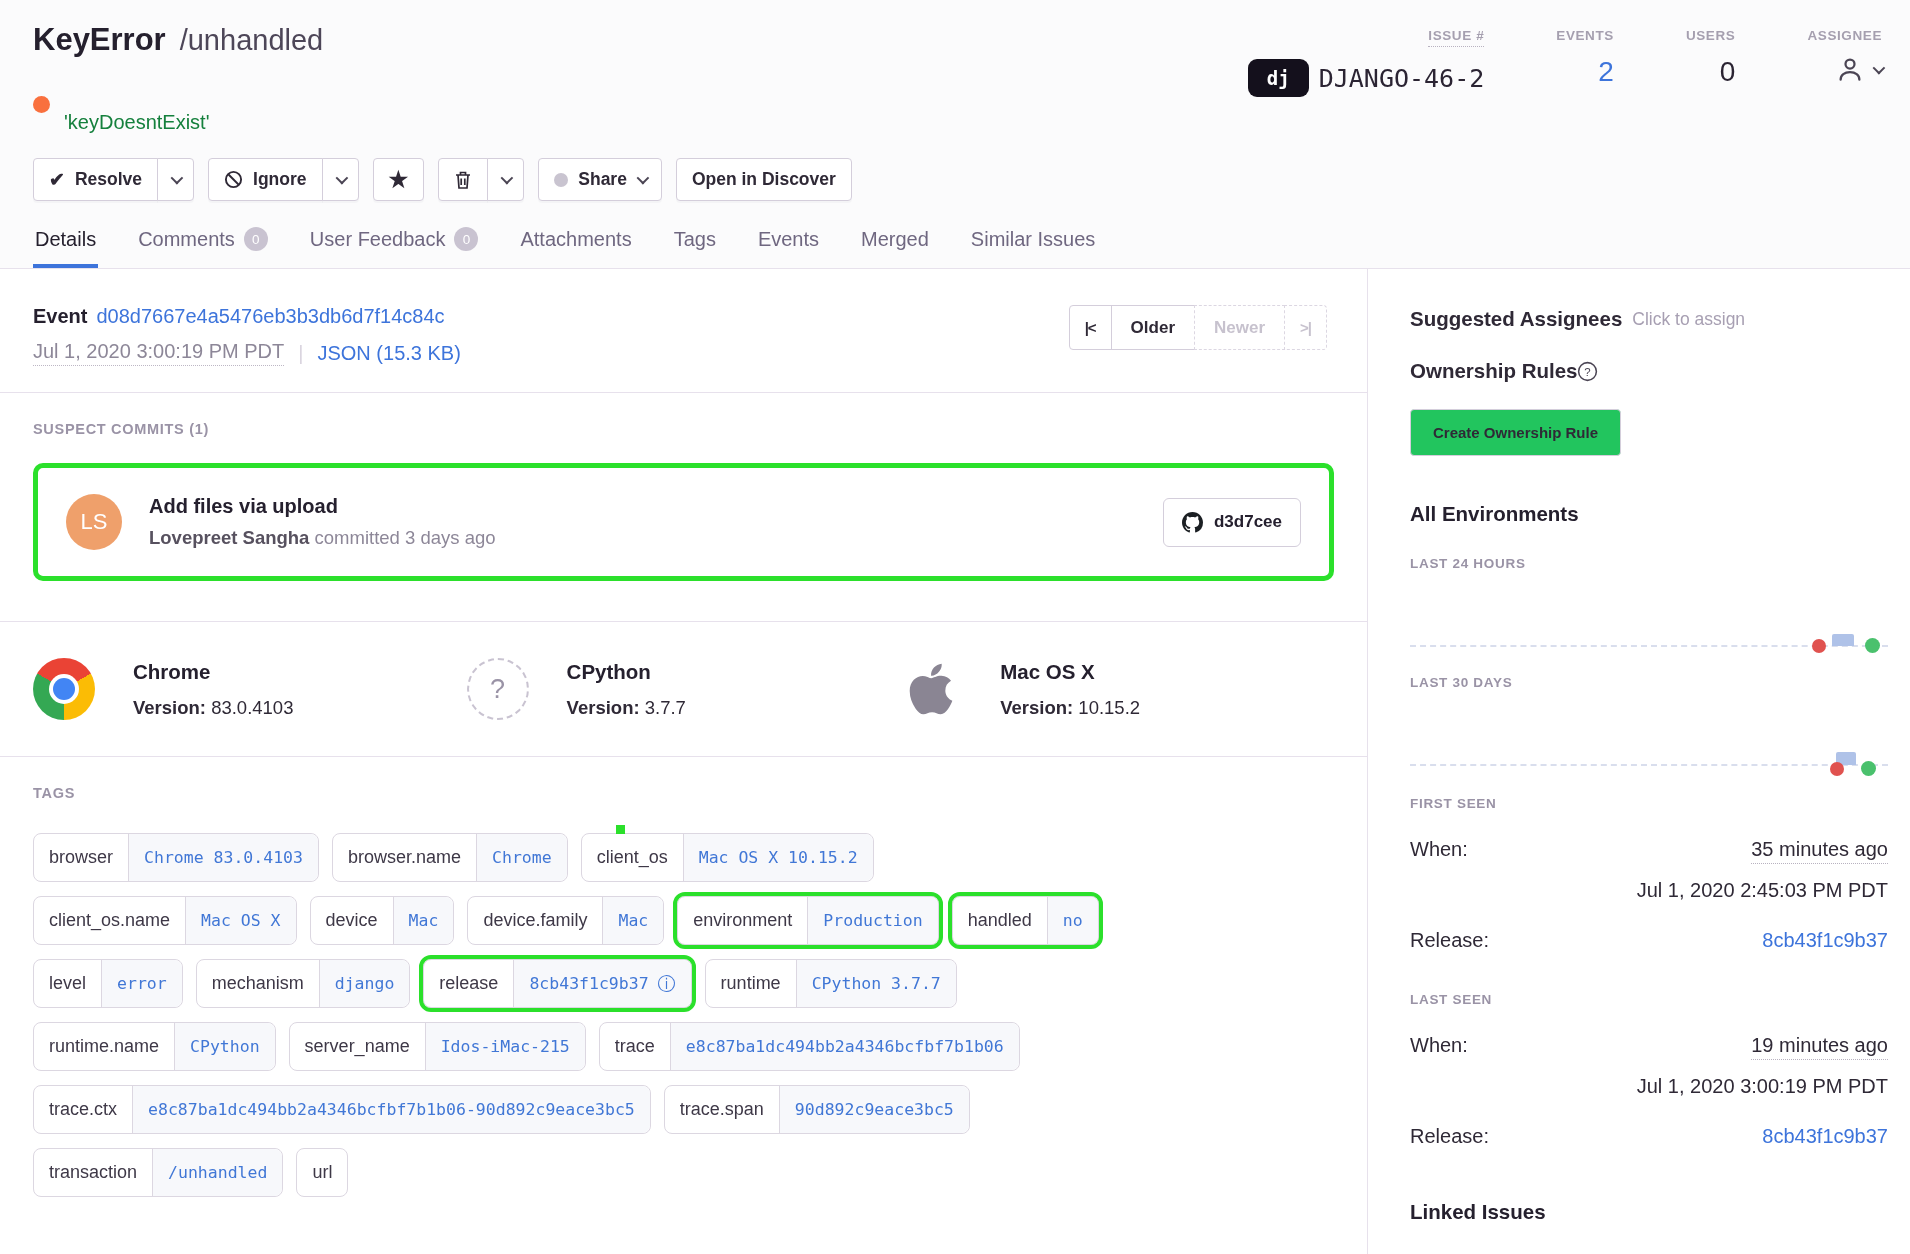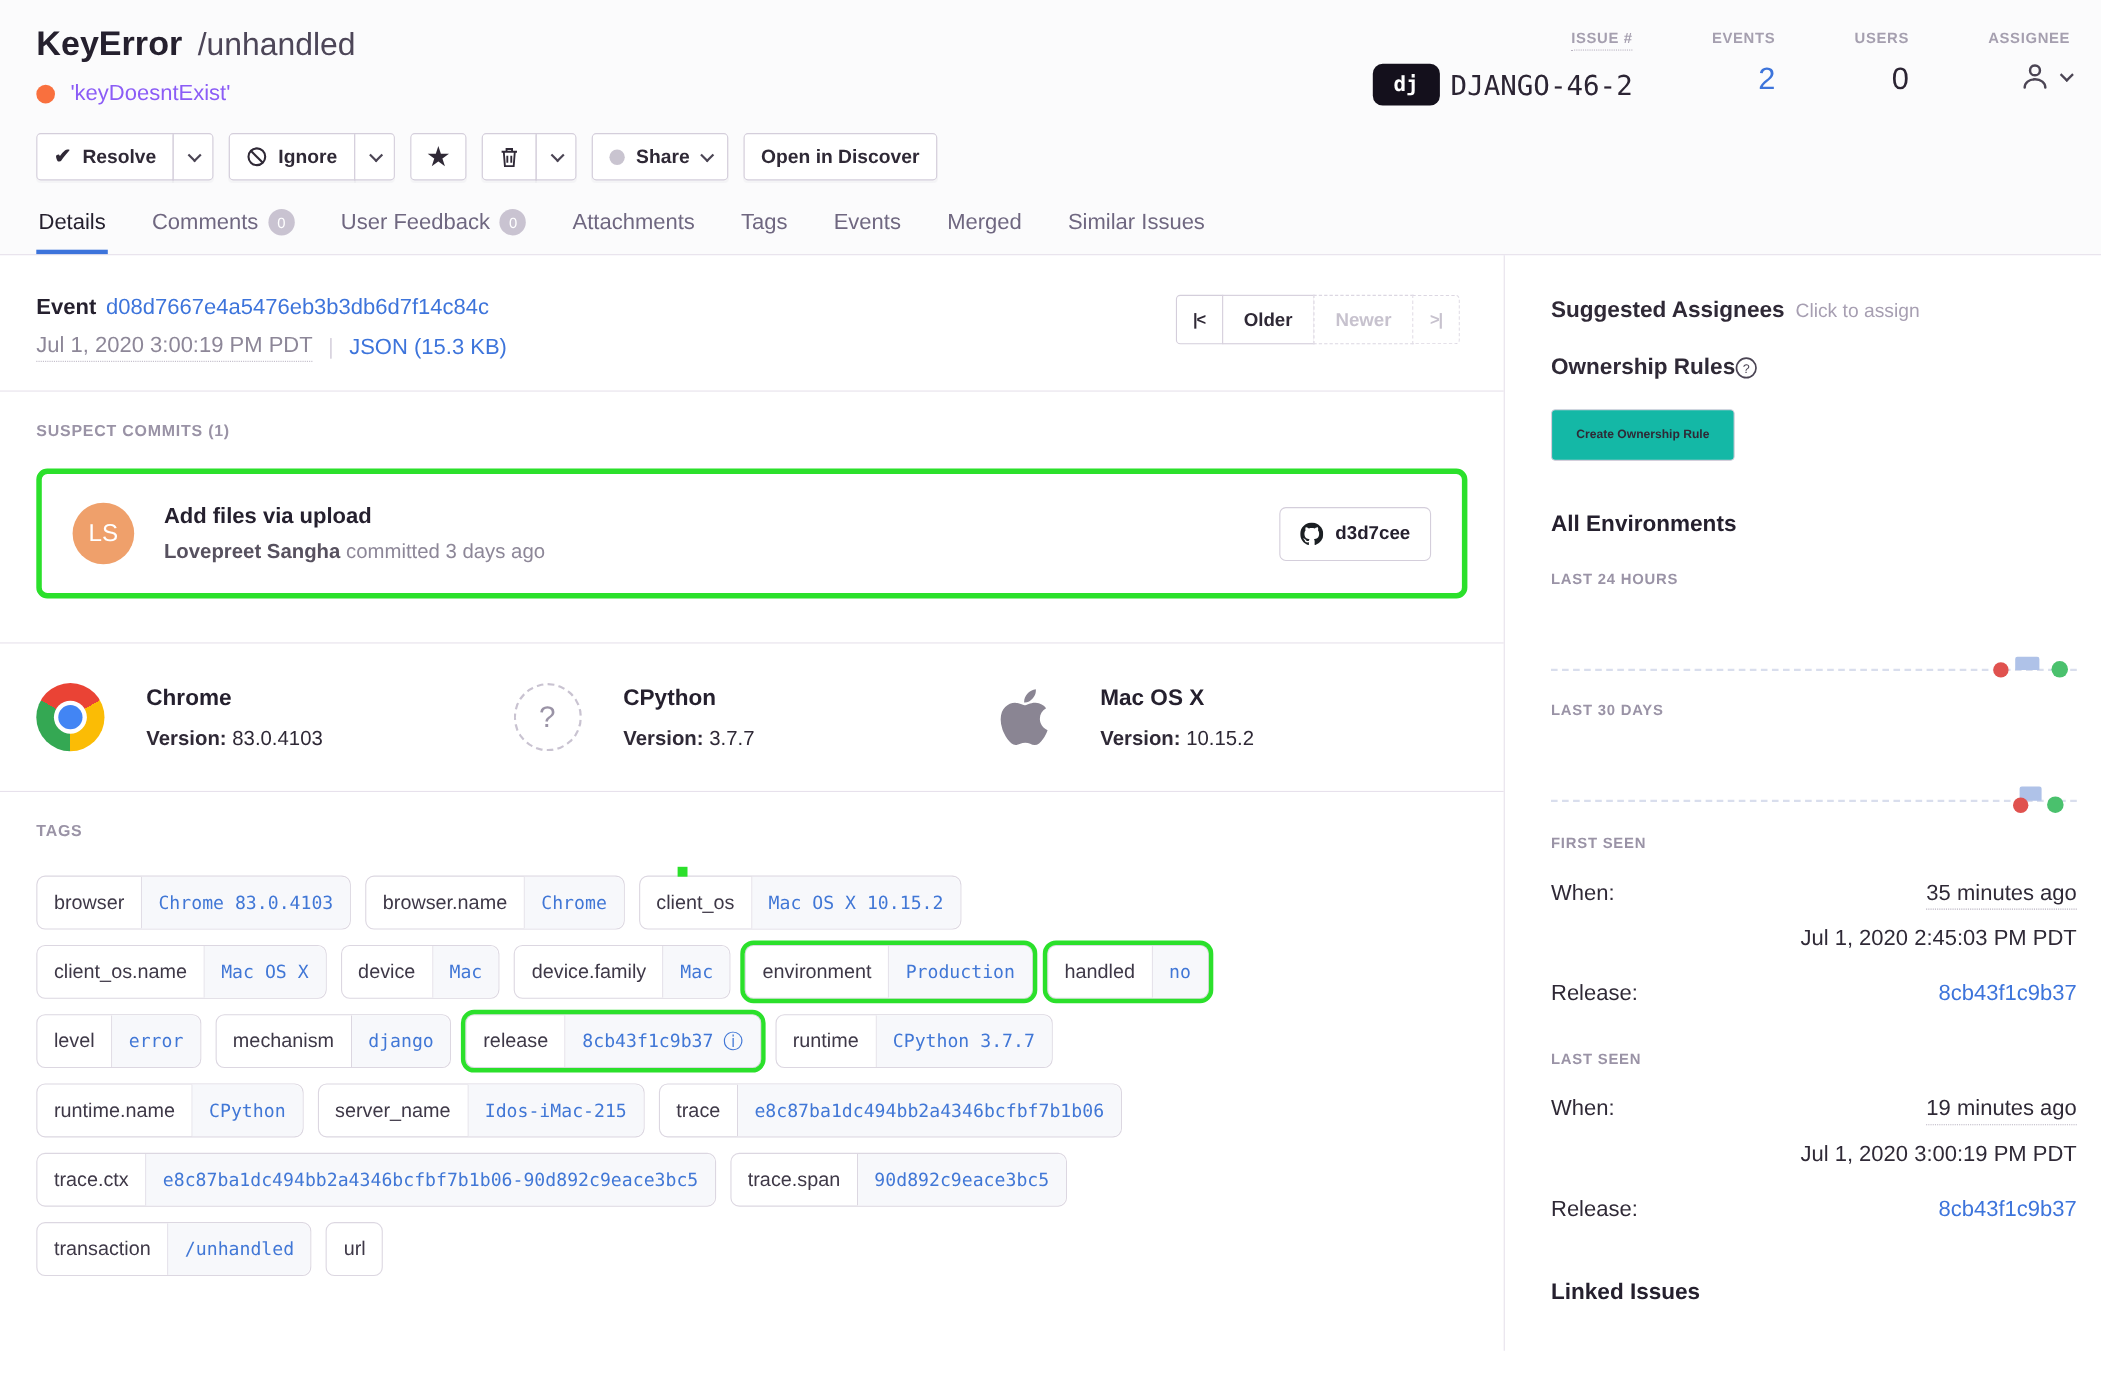--- a/index.html
+++ b/index.html
@@ -10,21 +10,21 @@
     color:#3E3847; background:#fff;
   }
   
   .header { background:#FBFBFC; padding:22px 28px 0 33px; border-bottom:1px solid #E7E1EC; }
   .header-top { display:flex; justify-content:space-between; }
   .title-row { display:flex; align-items:baseline; gap:14px; }
   .title { font-size:31px; font-weight:700; color:#25202E; }
   .subtitle { font-size:29px; font-weight:400; color:#4D4658; }
   .culprit-row { margin-top:16px; display:flex; align-items:center; gap:14px; }
   .err-dot { width:17px; height:17px; border-radius:50%; background:#F9703E; }
-  .culprit { font-size:20px; color:#8b5cf6; }
+  .culprit { font-size:20px; color:#15803d;margin-top:37px; }
   .stats { display:flex; gap:72px; padding-top:4px; }
   .stat { text-align:right; }
   .stat .lbl { font-size:13.5px; font-weight:600; color:#A59FAF; letter-spacing:0.6px; display:inline-block; }
   .stat .lbl.dotted { border-bottom:1px dotted #B8B2C0; padding-bottom:3px; }
   .stat .val { margin-top:12px; font-size:28px; color:#2B2433; display:flex; justify-content:flex-end; align-items:center; gap:10px; }
   .stat .val.mono { font-family:"DejaVu Sans Mono", monospace; font-size:25px; }
   .stat .val.blue { color:#3D74DB; }
   .dj-badge { width:61px; height:38px; border-radius:9px; background:#14101C; color:#fff; font-weight:700; font-size:19px; display:flex; align-items:center; justify-content:center; }
   .assignee-val { margin-top:10px; display:flex; justify-content:flex-end; align-items:center; gap:8px; }
   .chev { width:9px; height:9px; border-right:2px solid #4B4554; border-bottom:2px solid #4B4554; transform:rotate(45deg) translateY(-2px); display:inline-block; }
@@ -89,21 +89,21 @@
   .pill .v { display:flex; align-items:center; gap:9px; padding:0 15px; font-family:"DejaVu Sans Mono", monospace; font-size:16.5px; color:#4177D6; background:#F7F8FB; border-left:1px solid #DCD7E1; border-radius:0 8px 8px 0; cursor:pointer; }
   .pill.hl { outline:4px solid #2BE02B; }
   .pill.dot::before { content:""; position:absolute; top:-9px; left:34px; width:9px; height:9px; background:#2BE02B; }
   .info-i { font-size:18px; color:#4177D6; font-family:"Liberation Sans", sans-serif; }
   
   .sidebar { flex:1; padding:38px 22px 0 42px; }
   .sb-title { font-size:20.5px; font-weight:700; color:#2F2936; }
   .hint { font-size:17.5px; color:#A79FB2; font-weight:400; margin-left:10px; }
   .sb-row { display:flex; align-items:center; }
   .ownership { margin-top:28px; display:flex; align-items:center; }
-  .create-btn { margin-top:26px; display:inline-block; border:1px solid #D4CEDB; border-radius:4px; background:#14b8a6; padding:0 22px; height:47px; line-height:45px; font-weight:700; font-size:11px; color:#2F2936; cursor:pointer; }
+  .create-btn { margin-top:26px; display:inline-block; border:1px solid #D4CEDB; border-radius:4px; background:#22c55e; padding:0 22px; height:47px; line-height:45px; font-weight:700; font-size:15px; color:#2F2936; cursor:pointer; }
   .all-env { margin-top:46px; font-size:20.5px; font-weight:700; color:#25202E; }
   .sb-sub { margin-top:30px; font-size:13.5px; font-weight:700; color:#9A93A6; letter-spacing:0.7px; }
   .spark { position:relative; height:98px; }
   .baseline { position:absolute; left:0; right:0; bottom:22px; border-top:2px dashed #D9DEED; }
   .mk { position:absolute; border-radius:50%; }
   .mk.red { width:14px; height:14px; background:#E0524F; }
   .mk.green { width:15px; height:15px; background:#4AC16D; }
   .bar { position:absolute; background:#AFC2E8; border-radius:2px 2px 0 0; }
   .kv { display:flex; justify-content:space-between; align-items:baseline; font-size:20px; color:#2F2936; margin-top:27px; }
   .kv .rel { border-bottom:1px dotted #B8B2C0; padding-bottom:2px; color:#2F2936; }

